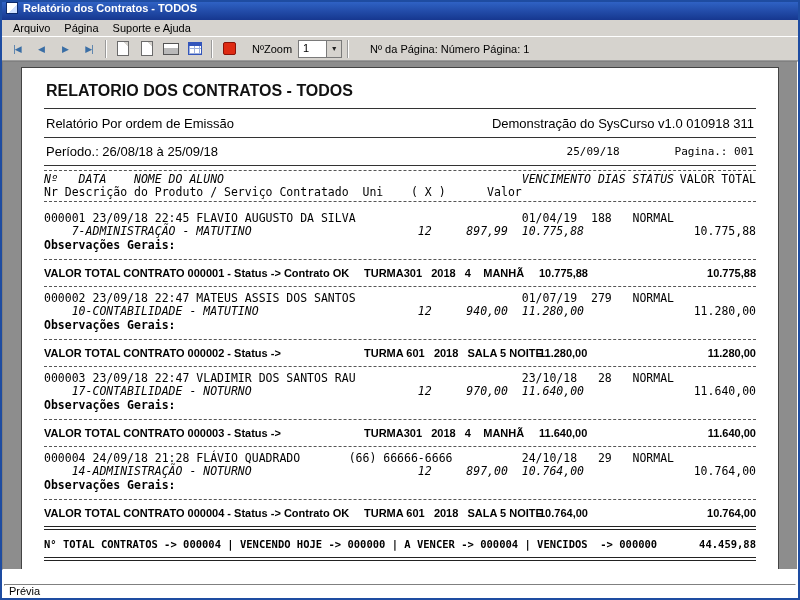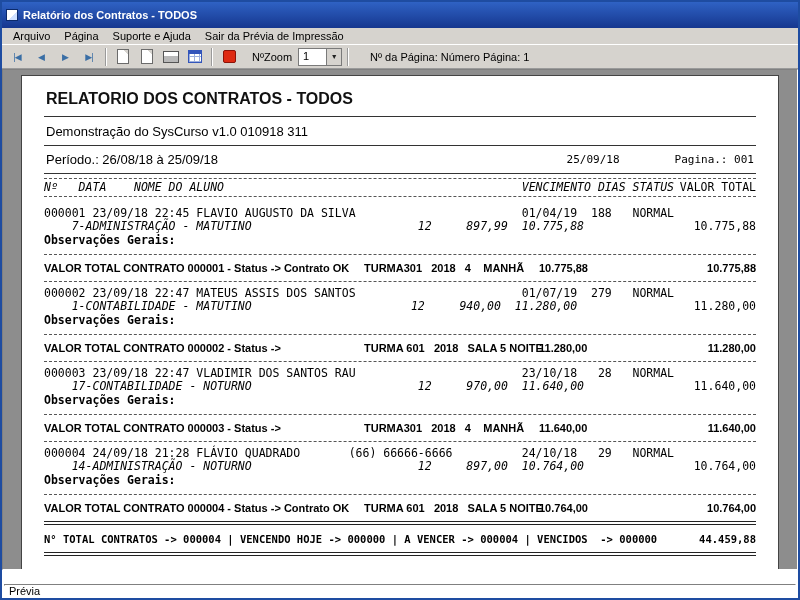--- a/index.html
+++ b/index.html
@@ -3,22 +3,22 @@
 <meta charset="utf-8">
 <style>
   * { margin:0; padding:0; box-sizing:border-box; }
   html,body { width:800px; height:600px; }
   body { font-family:"Liberation Sans", sans-serif; background:#d6d3ce; }
 
   .window { width:800px; height:600px; display:flex; flex-direction:column;
             border:2px solid #1e4ca1; background:#d6d3ce; }
 
   
-  .titlebar { height:26px; background:linear-gradient(to bottom,#2f62c4,#16378f);
-              display:flex; align-items:center; gap:5px; padding:0 4px; flex:0 0 auto; }
+  .titlebar { height:18px; background:linear-gradient(to bottom,#2f62c4,#16378f);
+              display:flex; gap:5px; padding:0 4px; flex:0 0 auto; }
   .app-icon { width:12px; height:12px; background:linear-gradient(135deg,#fff 60%,#cfe0ff 60%);
               border:1px solid #0c2a6b; }
   .titlebar .title { color:#fff; font-size:11px; font-weight:bold; white-space:nowrap; }
 
   
   .menubar { height:16px; display:flex; align-items:center; background:#d6d3ce;
              font-size:11px; padding-left:4px; flex:0 0 auto; }
   .menu-item { padding:1px 7px; cursor:default; }
 
   
@@ -89,21 +89,20 @@
 
   <div class="titlebar">
     <span class="app-icon"></span>
     <span class="title">Relatório dos Contratos - TODOS</span>
   </div>
 
   <div class="menubar">
     <span class="menu-item">Arquivo</span>
     <span class="menu-item">Página</span>
     <span class="menu-item">Suporte e Ajuda</span>
-    <span class="menu-item">Sair da Prévia de Impressão</span>
   </div>
 
   <div class="toolbar">
     <span class="tbtn">
         <span class="nav-glyph">|◀</span>
       </span>
     <span class="tbtn">
         <span class="nav-glyph">◀</span>
       </span>
     <span class="tbtn">
@@ -138,39 +137,41 @@
     <span class="page-info">Nº da Página: Número Página: 1</span>
   </div>
 
   <div class="preview">
     <div class="page">
 
       <div class="r-title">RELATORIO DOS CONTRATOS - TODOS</div>
       <div class="hline"></div>
 
       <div class="r-sub">
+        <span>Relatório Por ordem de Emissão</span>
         <span>Demonstração do SysCurso v1.0 010918 311</span>
       </div>
       <div class="hline"></div>
 
       <div class="r-period-row">
         <span>Período.: 26/08/18 à 25/09/18</span>
         <span class="r-period-right">
           <span>25/09/18</span>
           <span>Pagina.: 001</span>
         </span>
       </div>
       <div class="hline"></div>
 
       <div class="hdr-block">
         <div class="dline"></div>
         <div class="mline flexline">
           <span class="pre">Nº   DATA    NOME DO ALUNO                                           VENCIMENTO DIAS STATUS</span>
           <span>VALOR TOTAL</span>
         </div>
+        <div class="mline">Nr Descrição do Produto / Serviço Contratado  Uni    ( X )      Valor</div>
         <div class="dline"></div>
       </div>
 
       <div>
         <div class="mline c-line1">000001 23/09/18 22:45 FLAVIO AUGUSTO DA SILVA                        01/04/19  188   NORMAL</div>
         <div class="mline flexline">
           <span class="pre">    7-ADMINISTRAÇÃO - MATUTINO                        12     897,99  10.775,88</span>
           <span>10.775,88</span>
         </div>
         <div class="mline c-obs">Observações Gerais:</div>
@@ -180,21 +181,21 @@
           <span class="t-turma">TURMA301   2018   4    MANHÃ</span>
           <span>10.775,88</span>
           <span class="t-right">10.775,88</span>
         </div>
         <div class="dline"></div>
       </div>
 
       <div>
         <div class="mline c-line1">000002 23/09/18 22:47 MATEUS ASSIS DOS SANTOS                        01/07/19  279   NORMAL</div>
         <div class="mline flexline">
-          <span class="pre">    1-CONTABILIDADE - MATUTINO                       12     940,00  11.280,00</span>
+          <span class="pre">    10-CONTABILIDADE - MATUTINO                       12     940,00  11.280,00</span>
           <span>11.280,00</span>
         </div>
         <div class="mline c-obs">Observações Gerais:</div>
         <div class="dline"></div>
         <div class="totalrow">
           <span>VALOR TOTAL CONTRATO 000002 - Status -&gt;</span>
           <span class="t-turma">TURMA 601   2018   SALA 5 NOITE</span>
           <span>11.280,00</span>
           <span class="t-right">11.280,00</span>
         </div>

